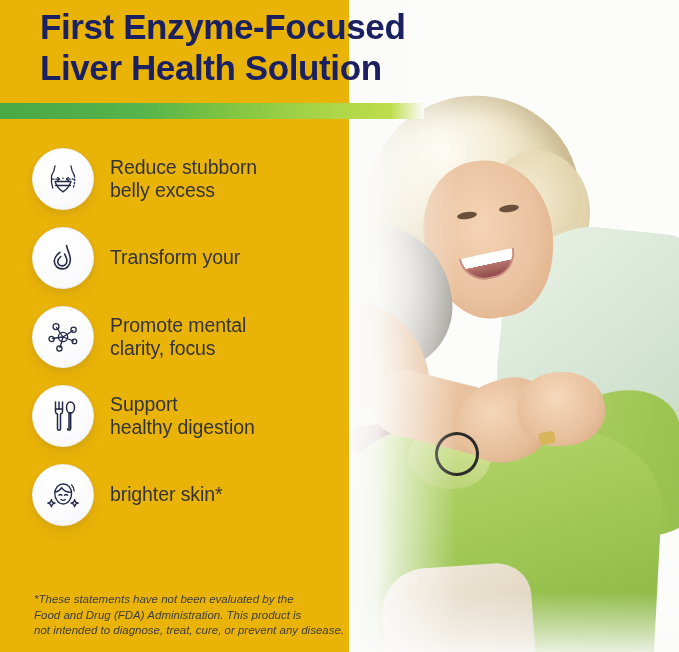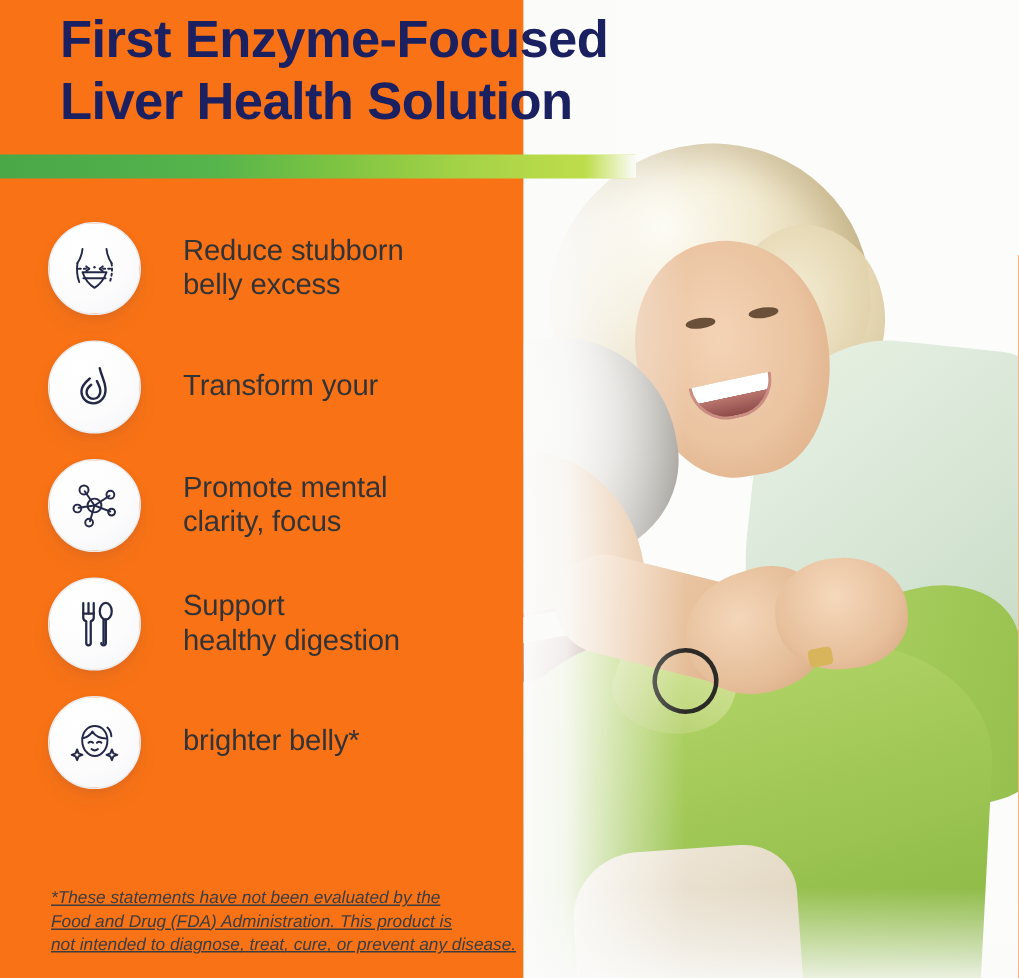--- a/index.html
+++ b/index.html
@@ -13,21 +13,21 @@
   body {
     font-family: "Liberation Sans", sans-serif;
     background: #fbfbfa;
     position: relative;
   }
 
   #page {
     position: relative;
     width: 679px;
     height: 652px;
-    background: #f97316;
+    background: #eab308;
     overflow: hidden;
   }
 
   
   #headline {
     position: absolute;
     left: 40px;
     top: 6px;
     width: 470px;
     color: #1b2060;
@@ -227,41 +227,41 @@
     background: radial-gradient(circle at 34% 28%, #ffffff 0%, #fcfcfd 58%, #f2f3f6 100%);
     border: 1px solid #ececef;
     box-shadow: 0 2px 5px rgba(60,60,90,.10), 0 8px 14px rgba(60,60,90,.05),
                 inset 0 1px 0 #ffffff;
     display: flex;
     align-items: center;
     justify-content: center;
   }
   .benefit-icon svg { display: block; }
   .benefit-text {
-    margin-left: 28px;
+    margin-left: 16px;
     color: #333336;
     font-size: 19.5px;
     line-height: 23px;
     letter-spacing: -0.1px;
   }
   .benefit-text span { display: block; white-space: nowrap; }
 
   
   #disclaimer {
     position: absolute;
     left: 34px;
     top: 592px;
     width: 340px;
     color: #3d3d40;
     font-size: 11.5px;
     line-height: 15.5px;
     font-style: italic;
     z-index: 7;
   }
-  #disclaimer span { display: block; white-space: nowrap; text-decoration: underline; }
+  #disclaimer span { display: block; white-space: nowrap; }
 </style>
 </head>
 <body>
 
 <div id="page">
 
   <div id="photo">
     <div class="ph w-hair"></div>
     <div class="ph w-hair2"></div>
     <div class="ph w-top"></div>
@@ -377,21 +377,21 @@
           <path d="M12 16.2c2.6-.6 5.2-2.2 6.6-4.6 1.6 2.8 5.2 4.6 9.8 4.8"></path>
           <path d="M28.6 9c1.6 1.5 2.6 3.6 2.6 5.9"></path>
           <path d="M16 19.2c.9-.9 2.1-.9 3 0"></path>
           <path d="M21.6 19.2c.9-.9 2.1-.9 3 0"></path>
           <path d="M18 23.4c1.3 1.1 3 1.1 4.3 0"></path>
           <path d="M8.4 23.6l1 2.6 2.6 1-2.6 1-1 2.6-1-2.6-2.6-1 2.6-1 1-2.6z"></path>
           <path d="M31.6 23.6l1 2.6 2.6 1-2.6 1-1 2.6-1-2.6-2.6-1 2.6-1 1-2.6z"></path>
         </svg>
       </div>
       <div class="benefit-text">
-        <span>brighter belly*</span>
+        <span>brighter skin*</span>
       </div>
     </div>
 
   </div>
 
   <div id="disclaimer">
     <span>*These statements have not been evaluated by the</span>
     <span>Food and Drug (FDA) Administration. This product is</span>
     <span>not intended to diagnose, treat, cure, or prevent any disease.</span>
   </div>

